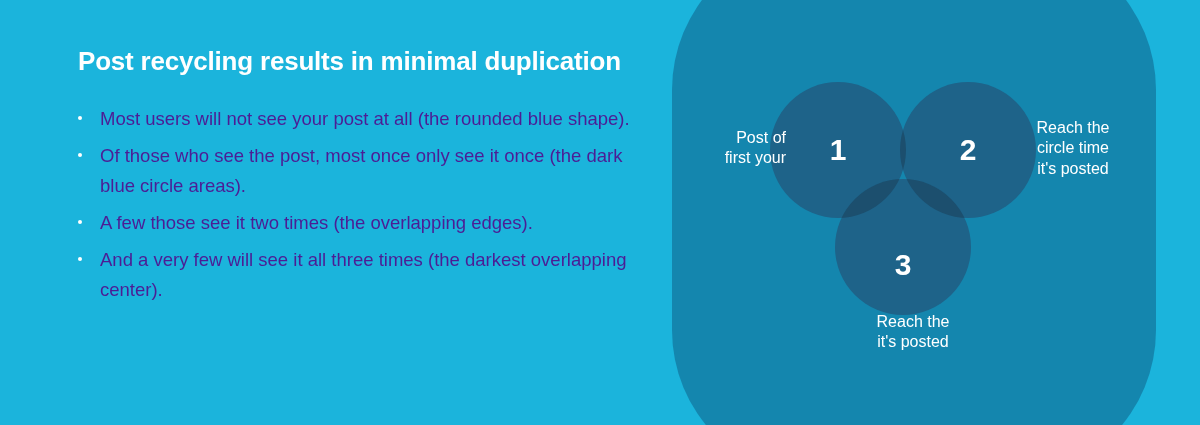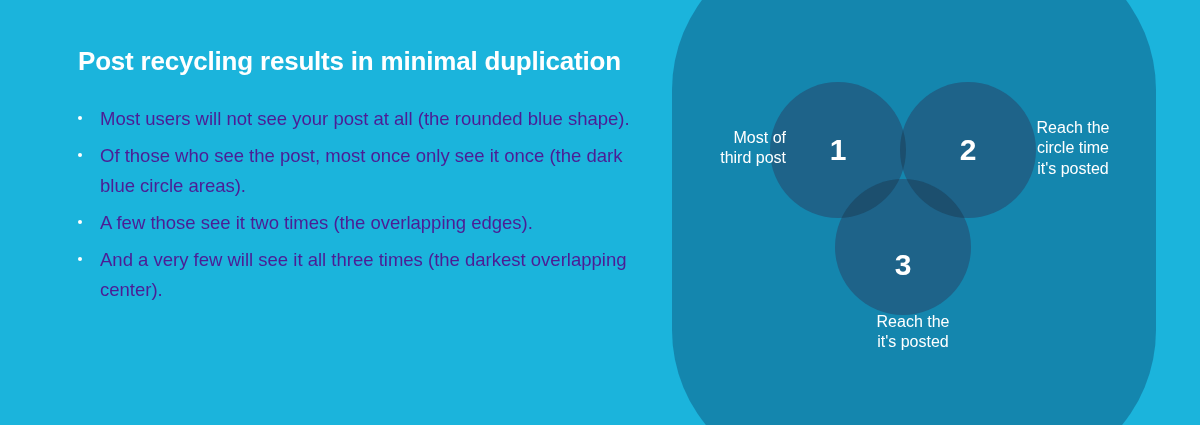--- a/index.html
+++ b/index.html
@@ -196,22 +196,22 @@
           <circle cx="243" cy="247" r="68" fill="#173F5C"></circle>
         </g>
       </g>
     </svg>
 
     <div class="venn-num num-1">1</div>
     <div class="venn-num num-2">2</div>
     <div class="venn-num num-3">3</div>
 
     <div class="venn-label label-first">
-      <div>Most of</div>
-      <div>third post</div>
+      <div>Post of</div>
+      <div>first your</div>
     </div>
 
     <div class="venn-label label-second">
       <div>Reach the</div>
       <div>circle time</div>
       <div>it's posted</div>
     </div>
 
     <div class="venn-label label-third">
       <div>Reach the</div>

